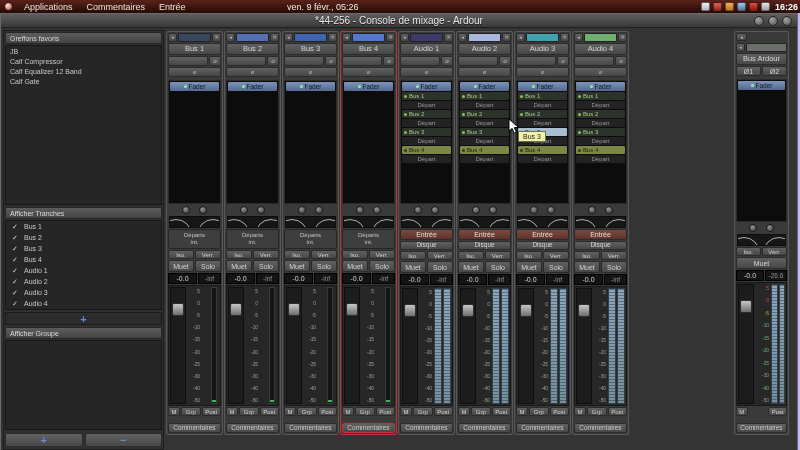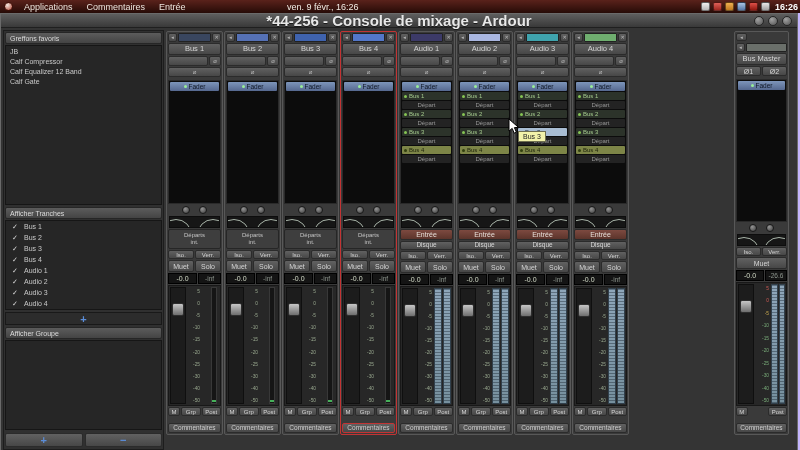--- a/index.html
+++ b/index.html
@@ -18,21 +18,21 @@
   .tray-ico{width:9px;height:9px;border-radius:2px;border:1px solid rgba(0,0,0,.5);}
   .ti1{background:linear-gradient(#f0f0f0,#b8b8b8);} .ti2{background:linear-gradient(#e06058,#a02820);}
   .ti3{background:linear-gradient(#f0b050,#c07820);} .ti4{background:linear-gradient(#a8c4e4,#5878a8);}
   .ti5{background:linear-gradient(#e05048,#901810);} .ti6{background:linear-gradient(#e8e8e8,#a0a0a0);}
   .tray-time{font-size:9px;font-weight:bold;color:#ffffff;padding-left:2px;}
 
   
   .window{position:absolute;left:0;top:13px;width:798px;height:437px;background:#343434;border:1px solid #6a6a6a;border-bottom:none;}
   .titlebar{height:14px;background:linear-gradient(#5e5e5e,#393939);border-bottom:1px solid #1f1f1f;
             display:flex;align-items:center;justify-content:center;position:relative;}
-  .title{font-size:15px;font-weight:bold;color:#e8e8e8;text-shadow:0 1px 0 #1a1a1a;}
+  .title{font-size:10px;font-weight:normal;color:#e8e8e8;text-shadow:0 1px 0 #1a1a1a;}
   .winbtns{position:absolute;right:5px;top:2px;display:flex;gap:4px;}
   .winbtn{width:10px;height:10px;border-radius:50%;background:radial-gradient(circle at 35% 30%,#a2a2a2,#515151);border:1px solid #262626;}
 
   
   .btn{background:linear-gradient(#616161,#474747);border:1px solid #2b2b2b;border-radius:2px;color:#d6d6d6;
        display:flex;align-items:center;justify-content:center;font-size:7px;line-height:1;overflow:hidden;}
   .row{display:flex;gap:1px;margin:0 1px 1px;}
 
   
   .sidebar{position:absolute;left:2px;top:16px;width:161px;height:420px;background:#303030;border:1px solid #1d1d1d;}
@@ -131,21 +131,21 @@
 </head>
 <body>
 
 <div class="screen">
 
   <div class="menubar">
     <span class="menu-logo"></span>
     <span class="menu-item">Applications</span>
     <span class="menu-item">Commentaires</span>
     <span class="menu-item">Entrée</span>
-    <span class="menubar-clock">ven.  9 févr., 16:26</span>
+    <span class="menubar-clock">ven.  9 févr., 05:26</span>
     <span class="tray">
       <span class="tray-ico ti1"></span>
       <span class="tray-ico ti2"></span>
       <span class="tray-ico ti3"></span>
       <span class="tray-ico ti4"></span>
       <span class="tray-ico ti5"></span>
       <span class="tray-ico ti6"></span>
       <span class="tray-time">16:26</span>
     </span>
   </div>
@@ -925,21 +925,21 @@
         <div class="btn">
             <span>◂</span>
           </div>
       </div>
       <div class="row header-row">
         <div class="btn tiny">
             <span>◂</span>
           </div>
         <div class="color-bar" style="background:#6a6f6a;"></div>
       </div>
-      <div class="btn name-btn">Bus Master</div>
+      <div class="btn name-btn">Bus Ardour</div>
       <div class="row ctrl-row">
         <div class="btn half">Ø1</div>
         <div class="btn half">Ø2</div>
       </div>
       <div class="proc-box">
         <div class="fader-proc">
           <span class="led"></span>
           <span>Fader</span>
         </div>
       </div>

